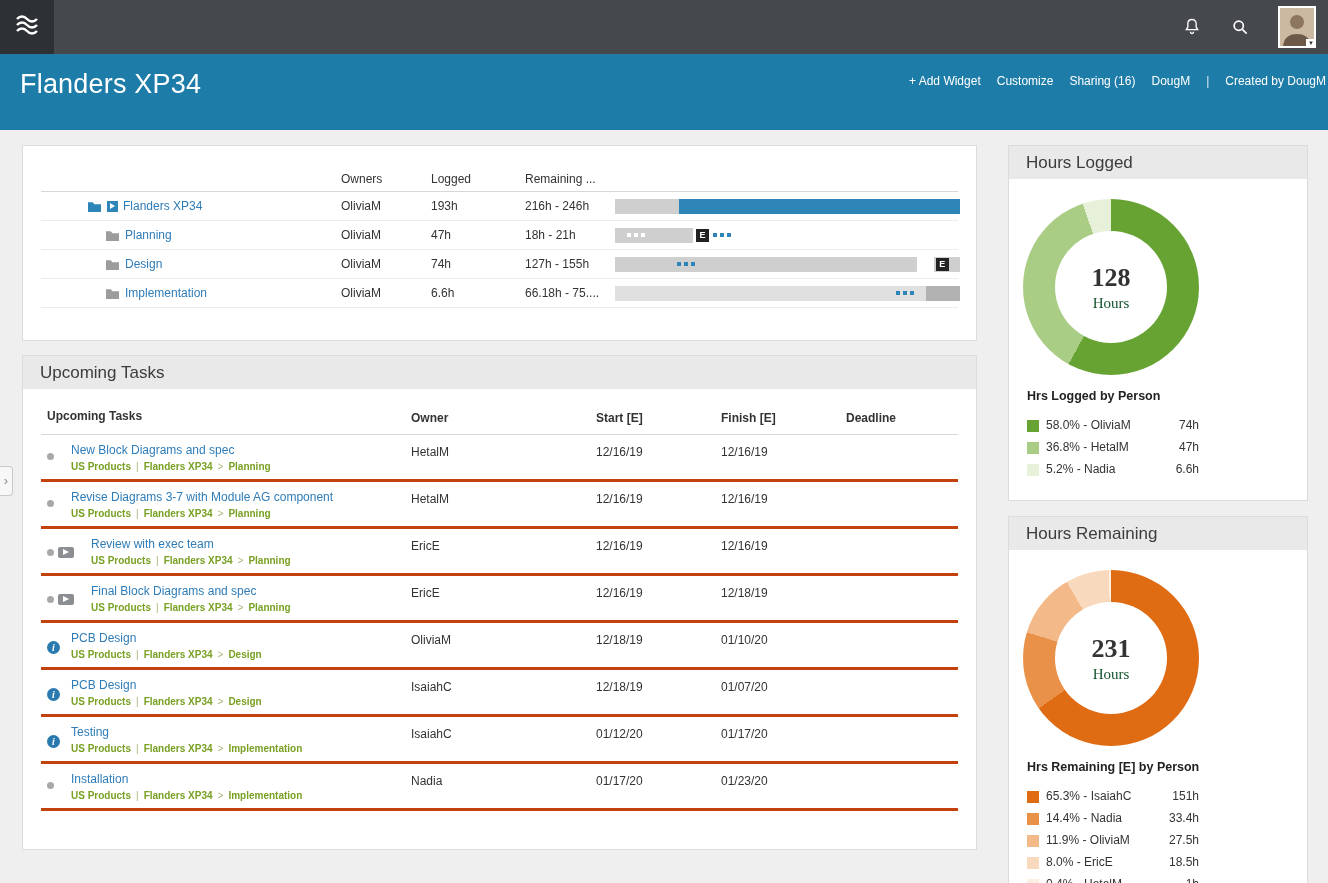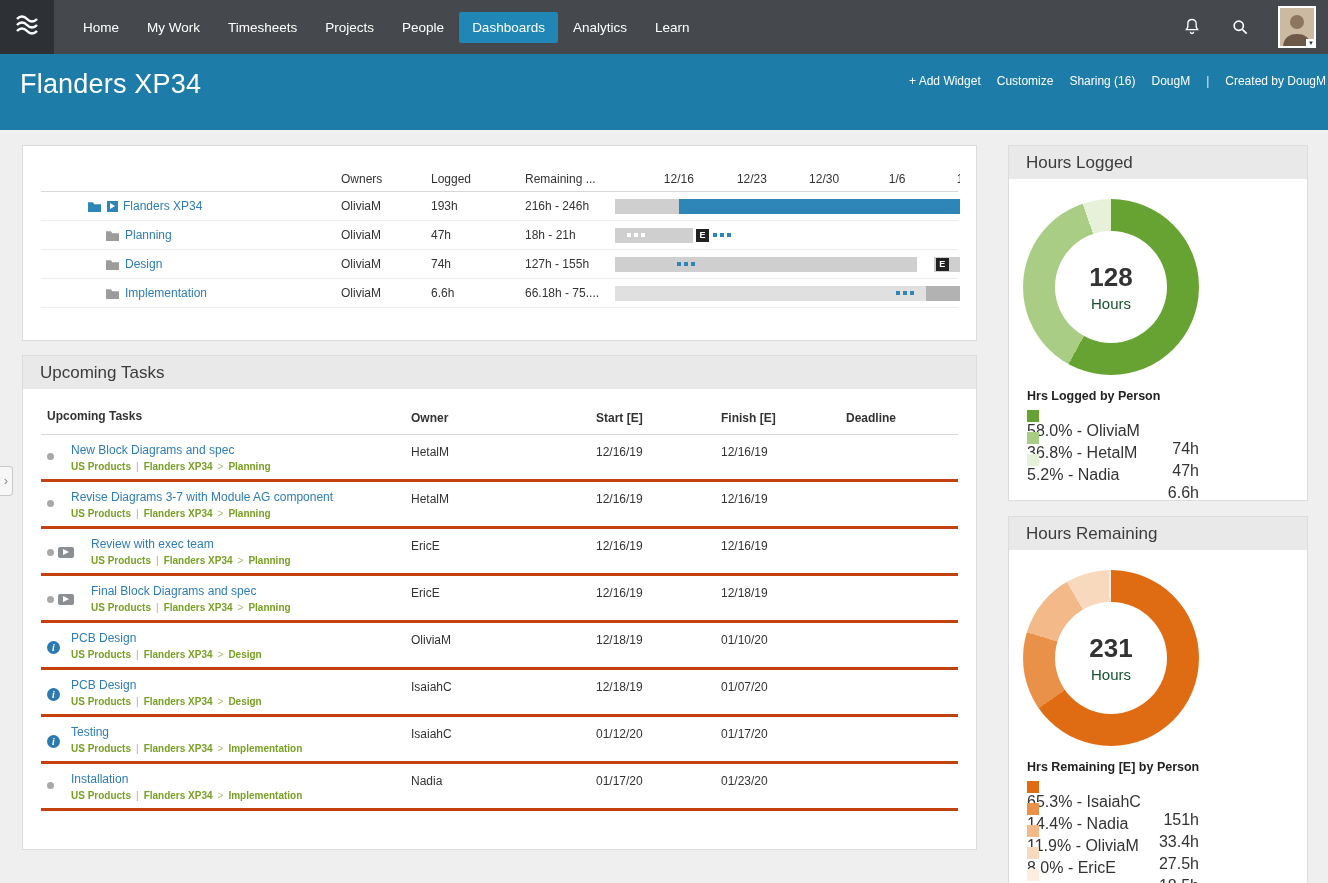--- a/index.html
+++ b/index.html
@@ -83,57 +83,47 @@
   .ic-info { width:13px; height:13px; border-radius:50%; background:#2a7ab0; color:#fff; font-size:10px; font-weight:700; text-align:center; line-height:13px; font-family:"Liberation Serif", serif; font-style:italic; display:inline-block; }
   .t-stack { margin-left:24px; }
   .t-link { color:#2e7cb8; cursor:pointer; font-size:12px; }
   .t-crumb { margin-top:4px; font-size:10px; font-weight:700; color:#78a022; }
   .t-crumb .crumb { cursor:pointer; }
   .t-crumb .sep { color:#a9b879; font-weight:400; padding:0 5px; }
   .uc.u-owner, .uc.u-start, .uc.u-finish, .uc.u-dead { padding-top:2px; color:#333; }
 
   
   .donut-area { padding:0; }
-  .donut-wrap { position:relative; width:176px; height:176px; margin:20px 0 0 14px; }
+  .donut-wrap { position:relative; width:176px; height:176px; margin:20px 0 0 14px;font-family:Liberation Serif, serif; }
   .donut { width:176px; height:176px; border-radius:50%; }
   .hole { position:absolute; left:32px; top:32px; width:112px; height:112px; background:#fff; border-radius:50%; display:flex; flex-direction:column; align-items:center; justify-content:center; }
   .hole .v { font-size:26px; font-weight:700; color:#333; }
   .hole .l { font-size:15px; color:#14532d; margin-top:2px; }
   .legend { padding:14px 18px 24px; }
   .legend-title { font-size:12.5px; font-weight:700; color:#222; margin-bottom:7px; }
-  .lrow { display:flex; align-items:flex-start; height:22px; font-size:16px; color:#333; width:172px;flex-direction:column; }
+  .lrow { display:flex; align-items:flex-end; height:22px; font-size:12px; color:#333; width:172px; }
   .sw { width:12px; height:12px; margin-right:7px; flex:none; }
   .lrow .val { margin-left:auto; }
 
   
   .side-handle { position:absolute; left:0; top:466px; width:13px; height:30px; background:#f7f7f7; border:1px solid #c9c9c9; border-left:none; border-radius:0 4px 4px 0; color:#888; font-size:13px; line-height:28px; text-align:center; cursor:pointer; }
 </style>
 </head>
 <body>
 
 <div class="topnav">
   <div class="logo">
     <span>
       <svg width="26" height="24" viewBox="0 0 26 24">
         <path d="M3 6c3-3.4 7-3.4 10 0s7 3.4 10 0" stroke="#fff" stroke-width="2.4" fill="none"></path>
         <path d="M3 12c3-3.4 7-3.4 10 0s7 3.4 10 0" stroke="#fff" stroke-width="2.4" fill="none"></path>
         <path d="M3 18c3-3.4 7-3.4 10 0s7 3.4 10 0" stroke="#fff" stroke-width="2.4" fill="none"></path>
       </svg>
     </span>
   </div>
-  <div class="nav-items" id="nav-items">
-      <div class="nav-item">Home</div>
-      <div class="nav-item">My Work</div>
-      <div class="nav-item">Timesheets</div>
-      <div class="nav-item">Projects</div>
-      <div class="nav-item">People</div>
-      <div class="nav-item active">Dashboards</div>
-      <div class="nav-item">Analytics</div>
-      <div class="nav-item">Learn</div>
-    </div>
   <div class="nav-right">
     <span class="nav-ic">
       <svg width="20" height="20" viewBox="0 0 24 24">
         <path d="M12 3c-3 0-5 2.2-5 5v4l-1.8 3.2h13.6L17 12V8c0-2.8-2-5-5-5z" fill="none" stroke="#fff" stroke-width="1.6"></path>
         <path d="M10 17.8a2 2 0 0 0 4 0" fill="none" stroke="#fff" stroke-width="1.6"></path>
       </svg>
     </span>
     <span class="nav-ic">
       <svg width="20" height="20" viewBox="0 0 24 24">
         <circle cx="10.5" cy="10.5" r="5.5" fill="none" stroke="#fff" stroke-width="2"></circle>
@@ -166,27 +156,20 @@
 <div class="main">
   <div class="col-left">
 
     <div class="widget">
       <div class="ph-body">
         <div class="ph-header">
           <div class="pc c-name"></div>
           <div class="pc c-owner">Owners</div>
           <div class="pc c-logged">Logged</div>
           <div class="pc c-rem">Remaining ...</div>
-          <div class="pc c-tl" id="phase-dates">
-              <span class="tl-date" style="left: 18.5%;">12/16</span>
-              <span class="tl-date" style="left: 39.7%;">12/23</span>
-              <span class="tl-date" style="left: 60.6%;">12/30</span>
-              <span class="tl-date" style="left: 81.8%;">1/6</span>
-              <span class="tl-date" style="left: 100%;">1</span>
-            </div>
         </div>
         <div id="phase-rows">
             <div class="ph-row">
               <div class="pc c-name" style="padding-left: 46px;">
                 <span class="fold-ic">
                   <svg width="15" height="13" viewBox="0 0 16 14">
                     <path d="M1 2.5 h5.2 l1.6 2 H15 V13 H1 Z" fill="#2e86b8"></path>
                   </svg>
                 </span>
                 <span class="fold-badge"></span>

